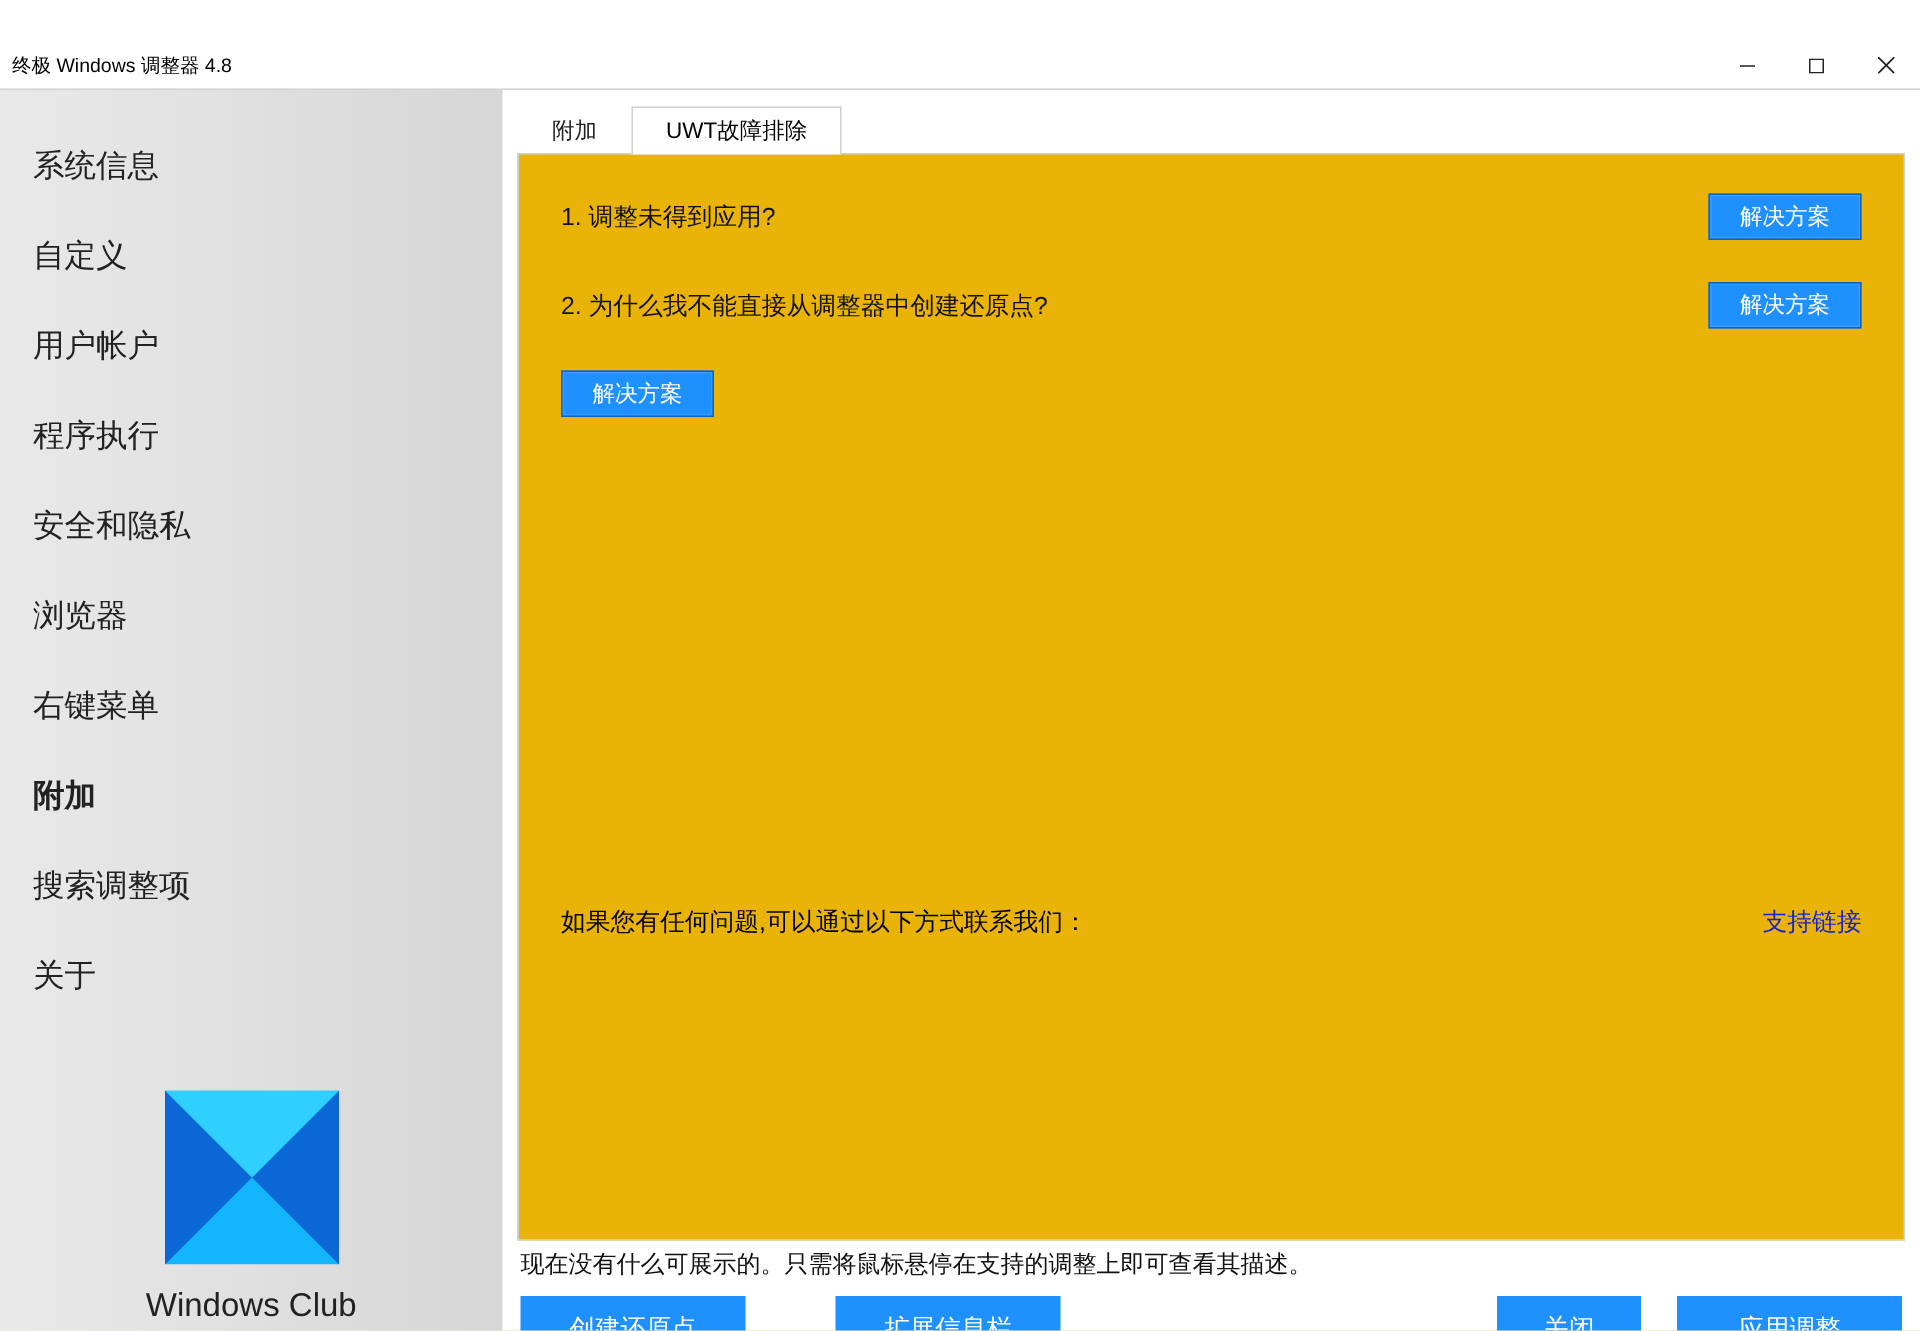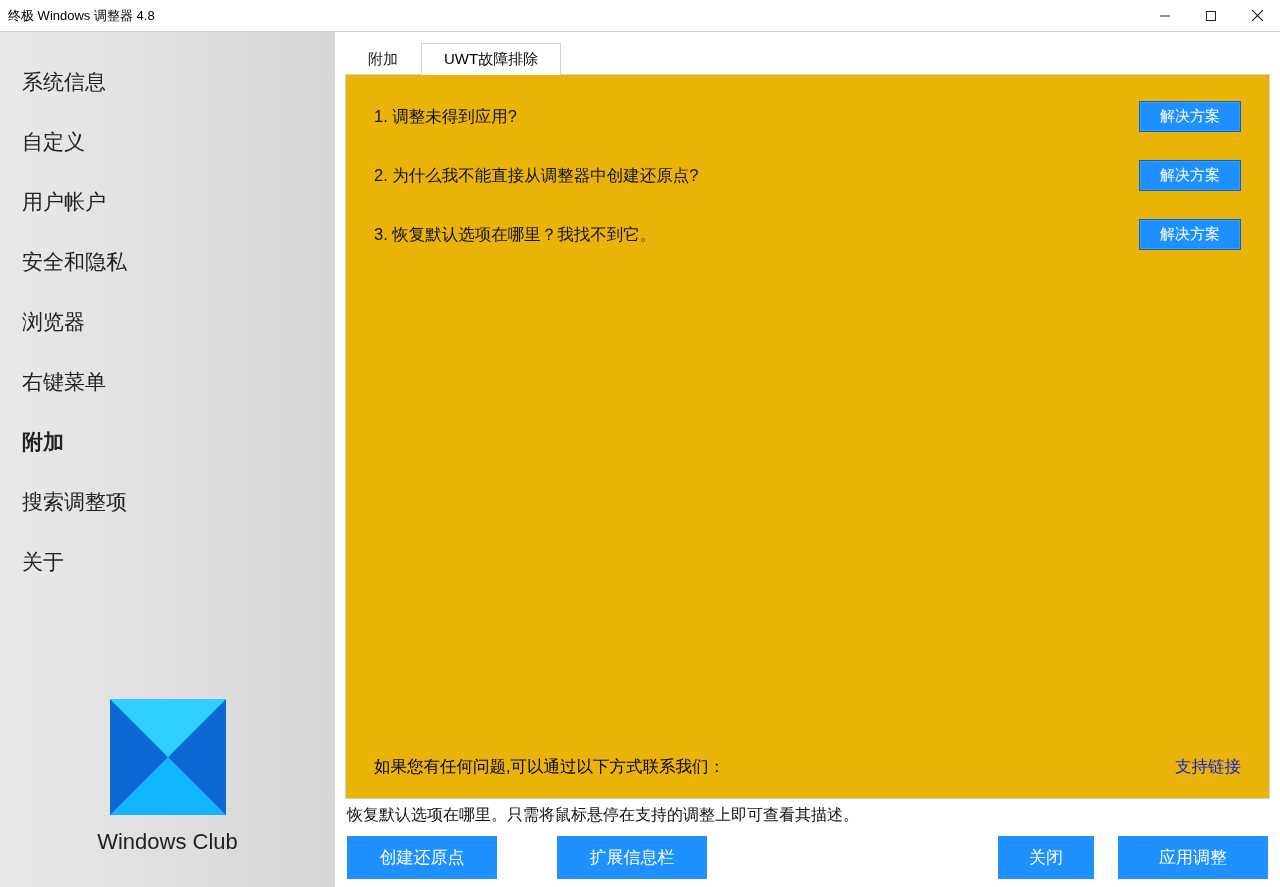--- a/index.html
+++ b/index.html
@@ -1,17 +1,17 @@
 <!DOCTYPE html>
 <html><head>
 <meta charset="utf-8">
 <style>
   * { box-sizing: border-box; margin: 0; padding: 0; }
   html, body { width: 1280px; height: 887px; font-family: "Microsoft YaHei", "Segoe UI", sans-serif; background: #fff; overflow: hidden; }
-  .titlebar { height: 32px; display: flex; align-items: center; justify-content: space-between; padding-left: 8px; border-bottom: 1px solid #d0d0d0; font-size: 13px; }
+  .titlebar { height: 32px; display: flex; align-items: center; justify-content: space-between; padding-left: 8px; border-bottom: 1px solid #d0d0d0; font-size: 13px; margin-top: 28px; }
   .titlebar .controls { display: flex; height: 100%; }
   .titlebar .ctrl { width: 46px; display: flex; align-items: center; justify-content: center; font-size: 14px; font-family: "Segoe UI Symbol", sans-serif; }
   .app-body { display: flex; height: calc(100% - 32px); }
   .sidebar { width: 335px; background: linear-gradient(to right, #e9e9e9, #d6d6d6); display: flex; flex-direction: column; padding-top: 20px; }
   .side-item { padding: 16px 22px; font-size: 21px; color: #222; cursor: default; }
   .side-item.active { font-weight: 700; }
   .side-spacer { flex: 1; }
   .brand { display:flex; flex-direction:column; align-items:center; padding-bottom: 32px; }
   .brand svg { width: 116px; height: 116px; display:block; }
   .brand-text { margin-top: 14px; font-size: 22px; color: #222; }
@@ -20,21 +20,21 @@
   .tab { padding: 6px 22px; font-size: 15px; border: 1px solid #d0d0d0; border-bottom: none; background: #f3f3f3; cursor: default; position: relative; top:1px; }
   .tab.active { background: #fff; z-index:2;text-align:right; }
   .tab:not(.active) { border-top:1px solid transparent; border-left:1px solid transparent; border-right:1px solid transparent; background: transparent; }
   .tab.active { border-color:#d0d0d0; }
   .tab-inactive { color:#222; }
   .tabpanel { flex:1; border:1px solid #d0d0d0; background:#eab308; padding: 26px 28px 20px 28px; display:flex; flex-direction:column; position:relative; }
   .qa-row { display:flex; justify-content:space-between; align-items:center; margin-bottom: 28px; }
   .qa-text { font-size: 16.5px; color:#111; }
   .solve-btn { background:#1e90ff; color:#fff; border:1px solid #0b63c4; padding:5px 20px; font-size:15px; font-family: Liberation Mono, monospace; box-shadow: inset 0 0 0 1px rgba(255,255,255,.12); cursor:default; }
   .panel-spacer { flex:1; }
-  .contact-row { display:flex; justify-content:space-between; align-items:center; font-size:16.5px; }
+  .contact-row { display:flex; justify-content:space-between; align-items:center; margin-bottom: 180px; font-size:16.5px; }
   .support-link { color:#1621d6; cursor:default; }
   .status-text { font-size:16px; color:#111; padding: 6px 2px 8px 2px; }
   .footer-buttons { display:flex; justify-content:space-between; padding: 2px 2px 2px 2px; }
   .footer-left { display:flex; gap: 60px; }
   .footer-right { display:flex; gap: 24px; }
   .big-btn { background:#1e90ff; color:#fff; border:none; padding: 10px 0; font-size:17px; font-family: inherit; cursor:default; min-width:150px; text-align:center; }
   .big-btn.narrow { min-width:96px; }
 </style>
 </head>
 <body>
@@ -59,20 +59,21 @@
         </svg>
     </div>
   </div>
 </div>
 
 <div class="app-body">
   <div class="sidebar">
     <div class="side-item">系统信息</div>
     <div class="side-item">自定义</div>
     <div class="side-item">用户帐户</div>
+    <div class="side-item">程序执行</div>
     <div class="side-item">安全和隐私</div>
     <div class="side-item">浏览器</div>
     <div class="side-item">右键菜单</div>
     <div class="side-item active">附加</div>
     <div class="side-item">搜索调整项</div>
     <div class="side-item">关于</div>
     <div class="side-spacer"></div>
     <div class="brand">
       <span>
         <svg viewBox="0 0 120 120">
@@ -94,33 +95,32 @@
     <div class="tabpanel">
       <div class="qa-row">
         <div class="qa-text">1. 调整未得到应用?</div>
         <button class="solve-btn">解决方案</button>
       </div>
       <div class="qa-row">
         <div class="qa-text">2. 为什么我不能直接从调整器中创建还原点?</div>
         <button class="solve-btn">解决方案</button>
       </div>
       <div class="qa-row">
-        <div class="qa-text">3. 恢复默认选项在哪里？我找不到它。</div>
         <button class="solve-btn">解决方案</button>
       </div>
 
       <div class="panel-spacer"></div>
 
       <div class="contact-row">
         <div>如果您有任何问题,可以通过以下方式联系我们：</div>
         <div class="support-link">支持链接</div>
       </div>
     </div>
 
-    <div class="status-text">恢复默认选项在哪里。只需将鼠标悬停在支持的调整上即可查看其描述。</div>
+    <div class="status-text">现在没有什么可展示的。只需将鼠标悬停在支持的调整上即可查看其描述。</div>
 
     <div class="footer-buttons">
       <div class="footer-left">
         <button class="big-btn">创建还原点</button>
         <button class="big-btn">扩展信息栏</button>
       </div>
       <div class="footer-right">
         <button class="big-btn narrow">关闭</button>
         <button class="big-btn">应用调整</button>
       </div>

